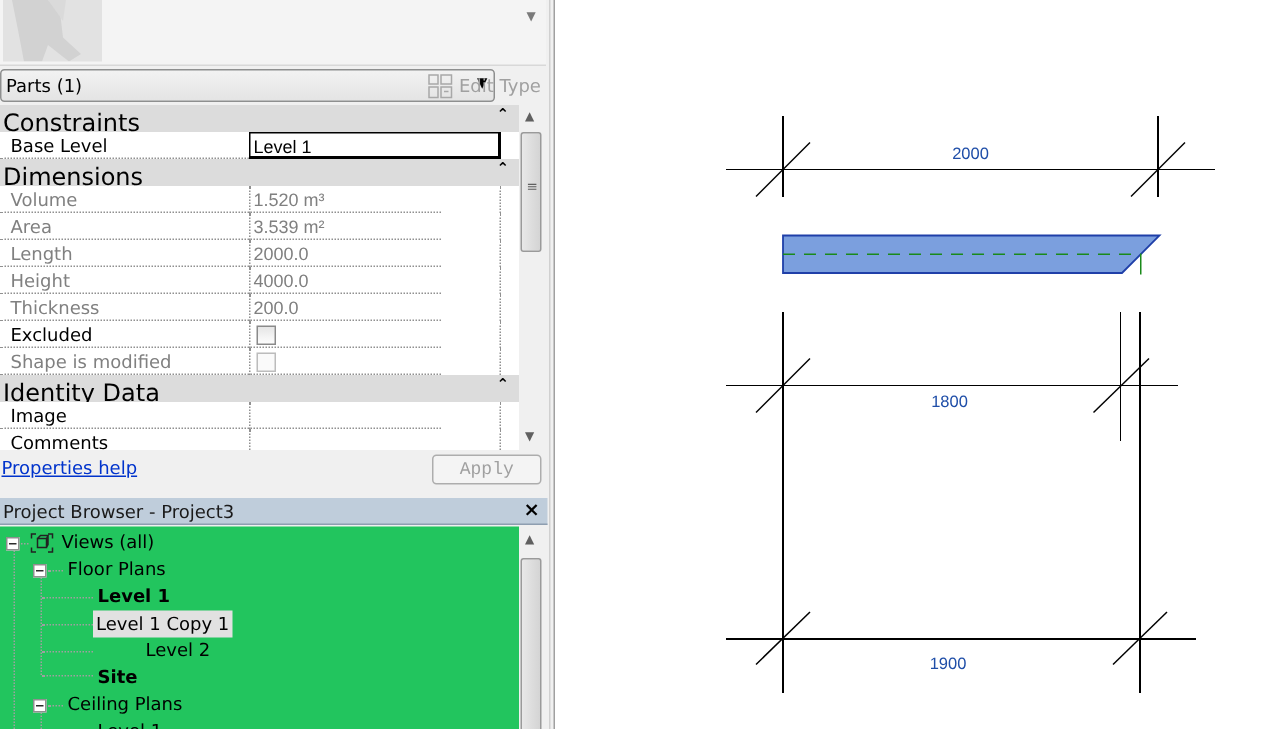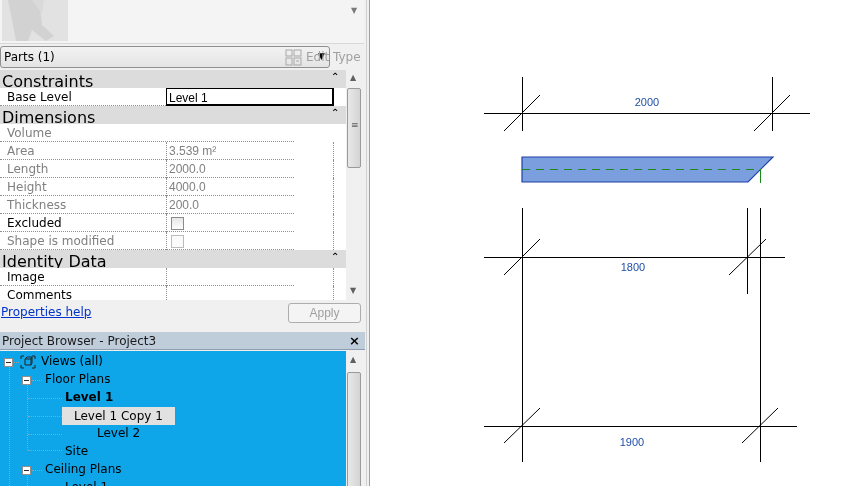--- a/index.html
+++ b/index.html
@@ -41,30 +41,30 @@
 
   
   #prop-scroll { position: absolute; left: 346px; top: 70px; width: 17px; height: 230px; background: #f0f0f0; }
   #prop-scroll-up { position: absolute; left: 4px; top: 3px; font-size: 8px; color: #606060; }
   #prop-scroll-thumb { position: absolute; left: 1px; top: 18px; width: 14px; height: 80px; border: 1px solid #9a9a9a; border-radius: 2px; background: linear-gradient(90deg,#e8e8e8,#d4d4d4); }
   #prop-scroll-grip { position: absolute; left: 3px; top: 34px; font-size: 9px; color: #606060; line-height: 4px; }
   #prop-scroll-down { position: absolute; left: 4px; top: 216px; font-size: 8px; color: #606060; }
 
   
   #props-help { position: absolute; left: 1px; top: 305px; color: #0033cc; text-decoration: underline; font-size: 12px; cursor: pointer; }
-  #apply-btn { position: absolute; left: 288px; top: 303px; width: 73px; height: 20px; border: 1px solid #adadad; border-radius: 3px; background: #f4f4f4; color: #a0a0a0; font-size: 12px; text-align: center; line-height: 18px; font-family: Liberation Sans, sans-serif; }
+  #apply-btn { position: absolute; left: 288px; top: 303px; width: 73px; height: 20px; border: 1px solid #adadad; border-radius: 3px; background: #f4f4f4; color: #a0a0a0; font-size: 12px; text-align: center; line-height: 18px; font-family: Liberation Mono, monospace; }
 
   
   #pb-title { position: absolute; left: 0; top: 332px; width: 365px; height: 18px; background: #bfcddb; border-bottom: 1px solid #8e9eb0; }
   #pb-title-label { position: absolute; left: 2px; top: 2px; font-size: 12px; color: #1a1a1a; }
   #pb-close { position: absolute; left: 349px; top: 1px; font-size: 13px; font-weight: bold; }
-  #pb-tree { position: absolute; left: 0; top: 351px; width: 346px; height: 135px; background: #0ea5e9; }
+  #pb-tree { position: absolute; left: 0; top: 351px; width: 346px; height: 135px; background: #22c55e; }
   .tnode { position: absolute; font-size: 12px; white-space: nowrap; }
   .tnode.bold { font-weight: bold; }
-  .tnode.selected { background: #e1e1e1; padding: 0 12px; }
+  .tnode.selected { background: #e1e1e1; padding: 0 2px; }
   .expander { position: absolute; width: 9px; height: 9px; border: 1px solid #8f8f8f; background: #fff; }
   .expander::after { content: ""; position: absolute; left: 1px; top: 3px; width: 5px; height: 1px; background: #2c2c2c; }
   .vline { position: absolute; border-left: 1px dotted #a0a0a0; }
   .hline { position: absolute; border-top: 1px dotted #a0a0a0; }
   #pb-scroll { position: absolute; left: 346px; top: 351px; width: 17px; height: 135px; background: #f0f0f0; }
   #pb-scroll-up { position: absolute; left: 4px; top: 4px; font-size: 8px; color: #606060; }
   #pb-scroll-thumb { position: absolute; left: 1px; top: 21px; width: 14px; height: 120px; border: 1px solid #9a9a9a; border-radius: 2px; background: linear-gradient(90deg,#e8e8e8,#d4d4d4); }
 
   
   #canvas { position: absolute; left: 371px; top: 0; width: 485px; height: 486px; background: #fff; }
@@ -114,20 +114,23 @@
         <span>Level 1</span>
       </div>
     </div>
 
     <div class="grp" style="top:36px">
       <span class="grp-label">Dimensions</span>
       <span class="grp-collapse">⌃</span>
     </div>
     <div class="row" style="top:54px">
       <span class="row-name dim">Volume</span>
+      <div class="row-val">
+          <span class="dim">1.520 m³</span>
+        </div>
     </div>
     <div class="row" style="top:72px">
       <span class="row-name dim">Area</span>
       <div class="row-val">
           <span class="dim">3.539 m²</span>
         </div>
     </div>
     <div class="row" style="top:90px">
       <span class="row-name dim">Length</span>
       <div class="row-val">
@@ -212,21 +215,21 @@
       <path d="M5 4 H11 V10 H5 Z M5 4 L7 2 H12 L11 4 M11 10 L12 8 V2" fill="none" stroke="#222" stroke-width="1"></path>
     </svg>
     <span class="tnode" style="left:41px; top:3px;">Views (all)</span>
 
     <div class="expander" style="left:22px; top:25px;"></div>
     <span class="tnode" style="left:45px; top:21px;">Floor Plans</span>
 
     <span class="tnode bold" style="left:65px; top:39px;">Level 1</span>
     <span class="tnode selected" style="left:62px; top:56px; height:18px; line-height:18px;">Level 1 Copy 1</span>
     <span class="tnode" style="left:65px; top:75px;margin-left:32px;">Level 2</span>
-    <span class="tnode" style="left:65px; top:93px;">Site</span>
+    <span class="tnode" style="left:65px; top:93px;font-weight:bold;">Site</span>
 
     <div class="expander" style="left:22px; top:115px;"></div>
     <span class="tnode" style="left:45px; top:111px;">Ceiling Plans</span>
     <span class="tnode" style="left:65px; top:129px;">Level 1</span>
   </div>
 
   <div id="pb-scroll">
     <span id="pb-scroll-up">▲</span>
     <div id="pb-scroll-thumb"></div>
   </div>

